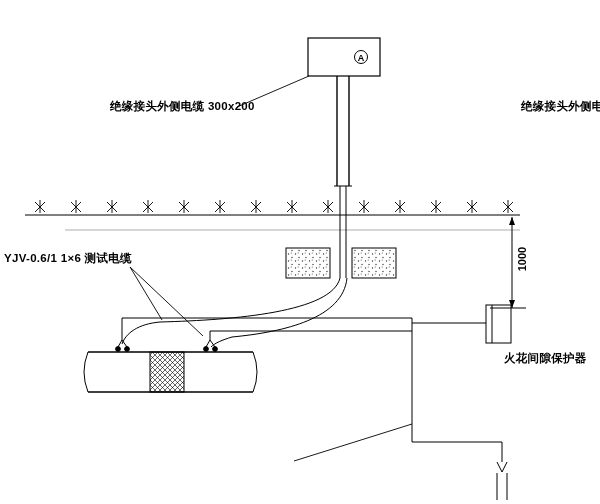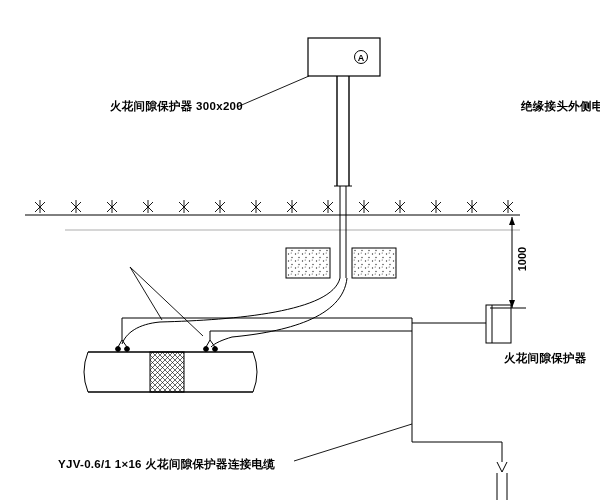--- a/index.html
+++ b/index.html
@@ -144,24 +144,24 @@
       <g>
         <line x1="497" y1="473" x2="497" y2="500"></line>
         <line x1="507" y1="473" x2="507" y2="500"></line>
         <path d="M497,462 L502,472 L507,462"></path>
       </g>
 
     </g>
   </svg>
 
 
-  <div class="lbl" style="left:110px;top:100px;">火花间隙保护器 300x200</div>
+  <div class="lbl" style="left:110px;top:100px;">绝缘接头外侧电缆 300x200</div>
 
   <div class="lbl" style="left:521px;top:100px;">绝缘接头外侧电缆</div>
 
+  <div class="lbl" style="left:4px;top:252px;">YJV-0.6/1 1×6  测试电缆</div>
 
   <div class="lbl-dim">1000</div>
 
   <div class="lbl" style="left:504px;top:352px;">火花间隙保护器</div>
 
-  <div class="lbl" style="left:58px;top:458px;">YJV-0.6/1 1×16  火花间隙保护器连接电缆</div>
 
 </div>
 
 </body></html>

